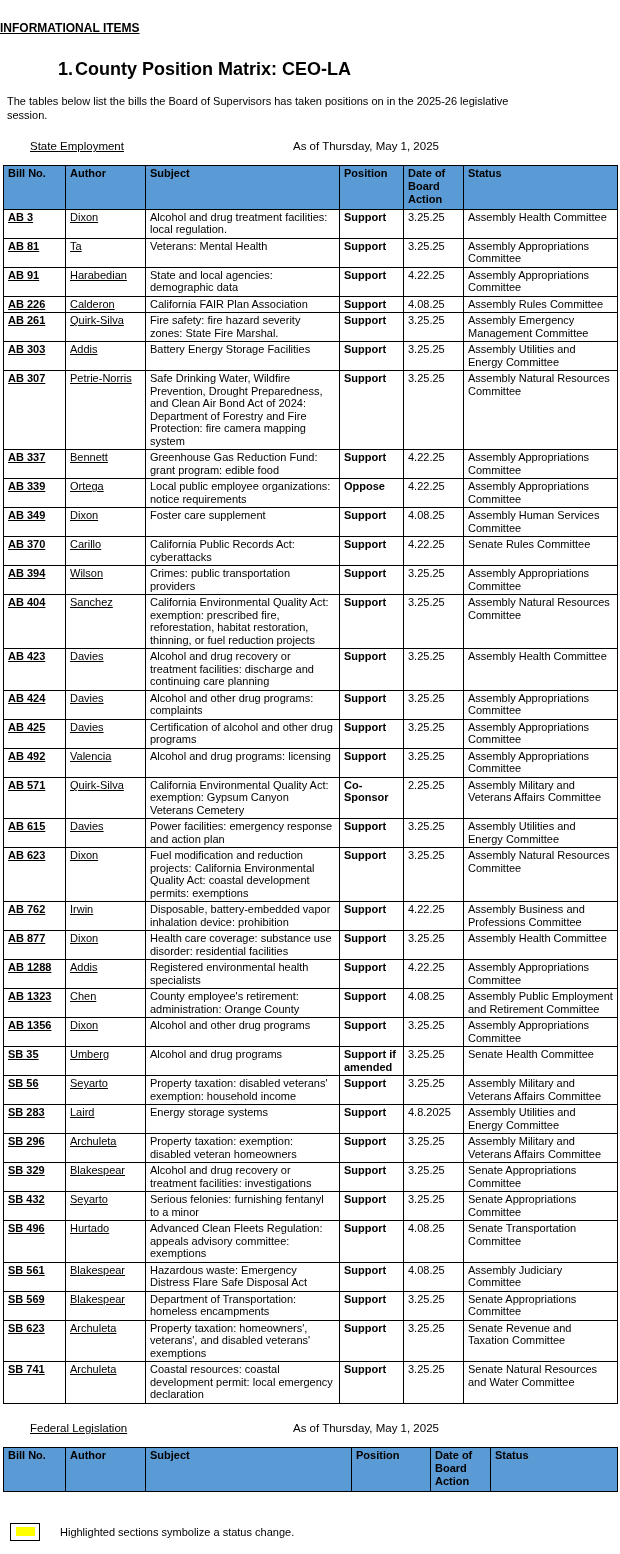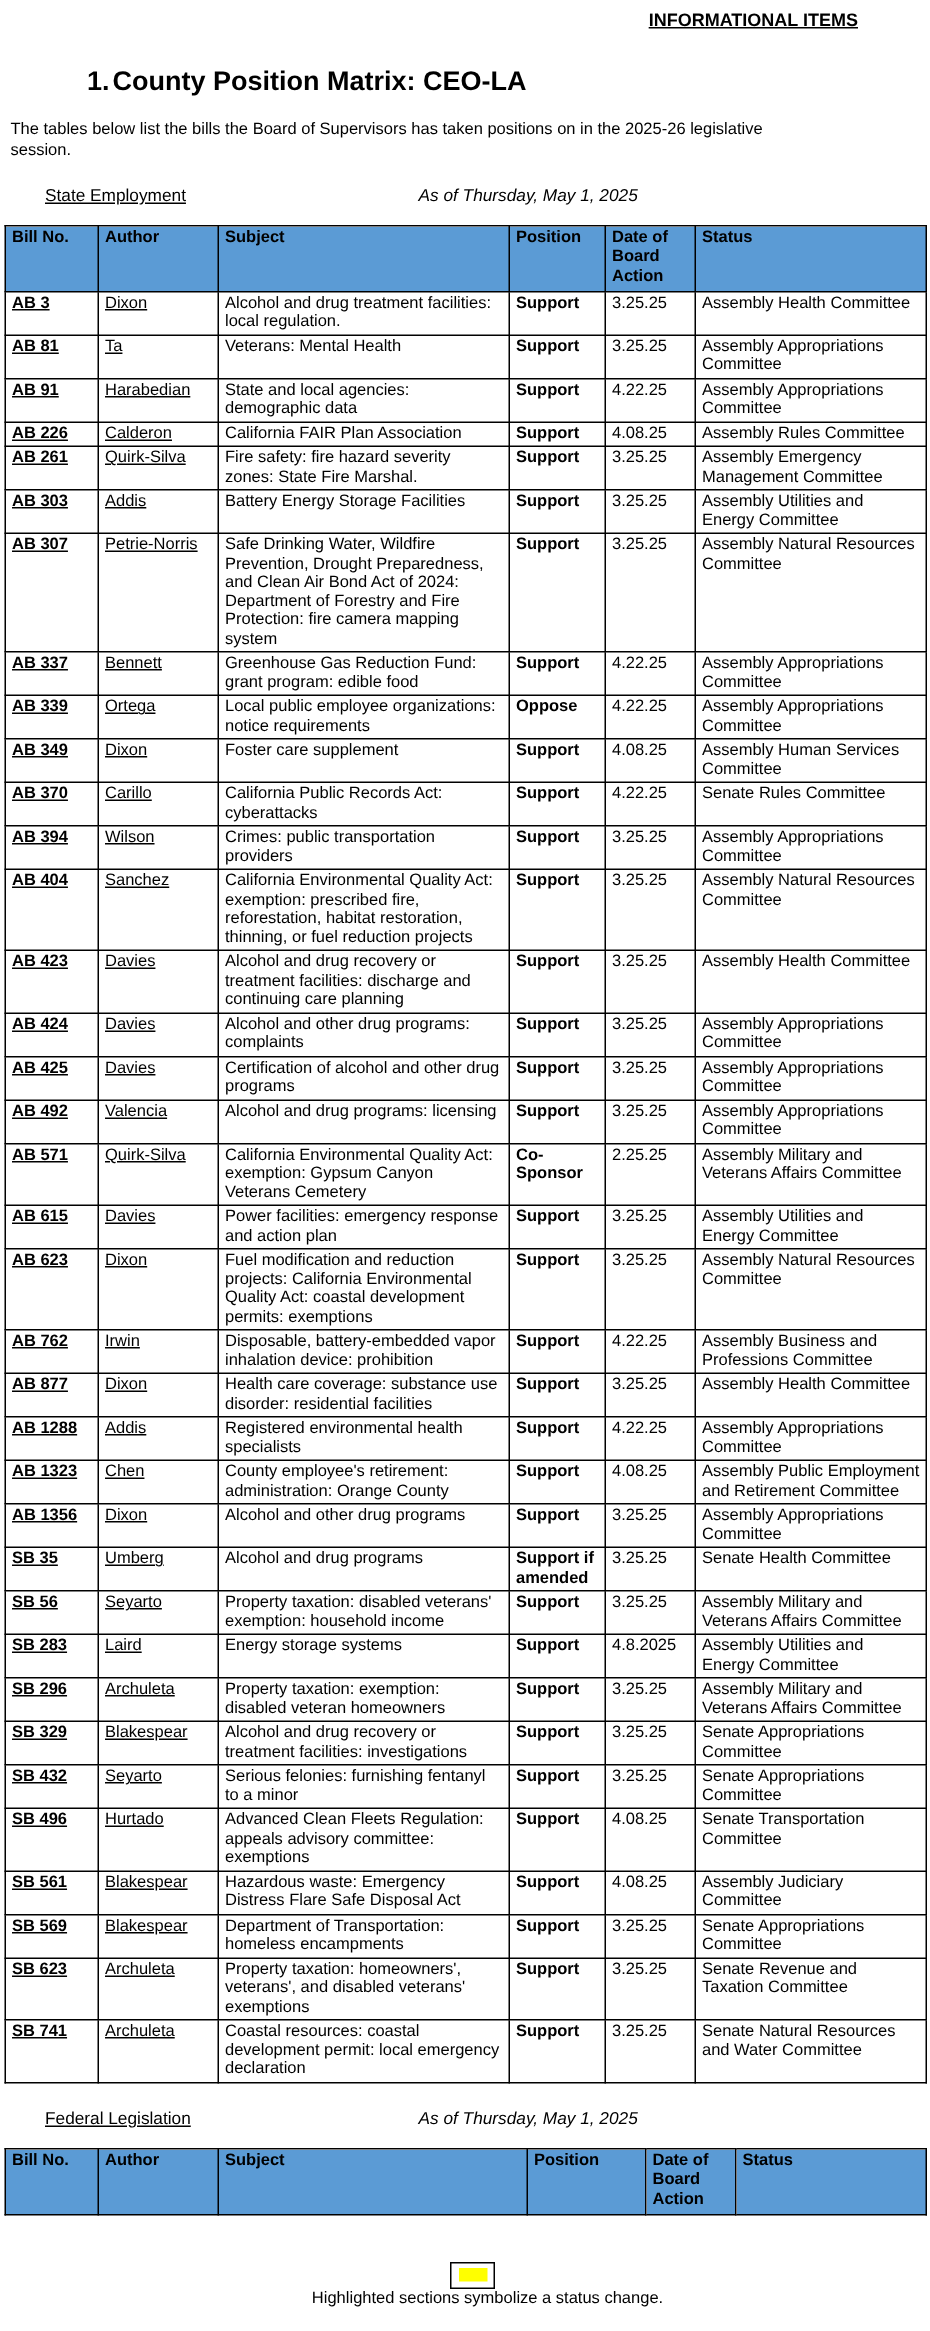--- a/index.html
+++ b/index.html
@@ -3,44 +3,44 @@
 <meta charset="utf-8">
 <style>
   * { box-sizing: border-box; margin: 0; padding: 0; }
   html, body { background: #fff; }
   body {
     width: 620px; height: 1554px; overflow: hidden;
     font-family: "Liberation Sans", "DejaVu Sans", sans-serif;
     font-size: 11px; color: #000; position: relative;
   }
   .doc-title {
-    padding-top: 6px; width: 572px; text-align: right;
+    padding-top: 21px; width: 572px; text-align: left;
     font-weight: bold; font-size: 12px;
   }
   .doc-title span { text-decoration: underline; }
   .item-line { margin: 24px 0 0 58px; font-weight: bold; font-size: 18px; }
   .item-number { display: inline-block; width: 17px; }
   .intro { margin: 15px 11px 0 7px; width: 505px; line-height: 1.27; }
   .section-head { position: relative; margin-top: 17px; height: 15px; font-size: 11.5px; }
   .section-head .head-label { position: absolute; left: 30px; text-decoration: underline; }
-  .section-head .as-of { position: absolute; left: 279px; font-style: italic; }
+  .section-head .as-of { position: absolute; left: 293px; }
   table.bills {
     border-collapse: collapse; table-layout: fixed;
     width: 614px; margin: 10px 0 0 3px;
   }
   table.bills th, table.bills td {
     border: 1px solid #000; vertical-align: top; text-align: left;
     padding: 1px 4px 2px 4px; line-height: 12.5px; font-size: 11px;
     overflow: hidden;
   }
   table.bills th { font-weight: bold; line-height: 13px; padding-bottom: 3px; }
   td.c-bill   { font-weight: bold; text-decoration: underline; }
   td.c-author { text-decoration: underline; }
   td.c-position { font-weight: bold; }
-  .legend { margin: 31px 0 0 10px; display: flex; align-items: center; flex-direction: column; }
+  .legend { margin: 31px 0 0 10px; display: flex; align-items: center; }
   .legend-box {
     width: 30px; height: 18px; border: 1px solid #000; background: #fff;
     display: flex; align-items: center; justify-content: center; flex: 0 0 auto;
   }
   .legend-swatch { width: 19px; height: 9px; display: block; }
   .legend-text { margin-left: 20px; }
 </style>
 </head>
 <body>
 

